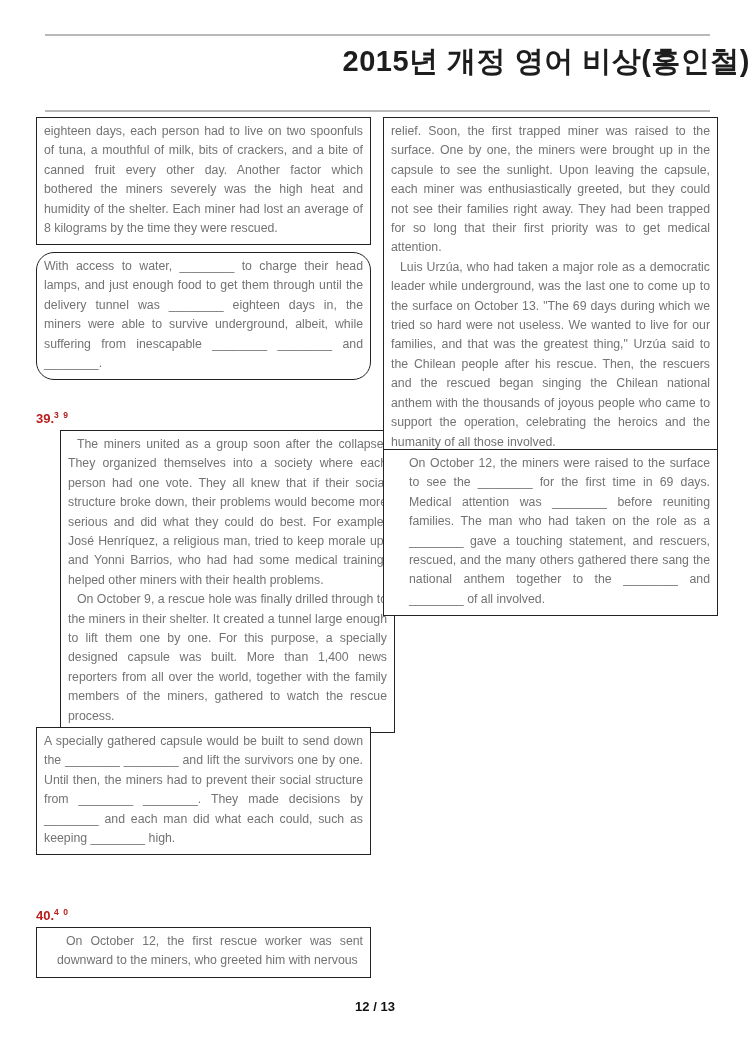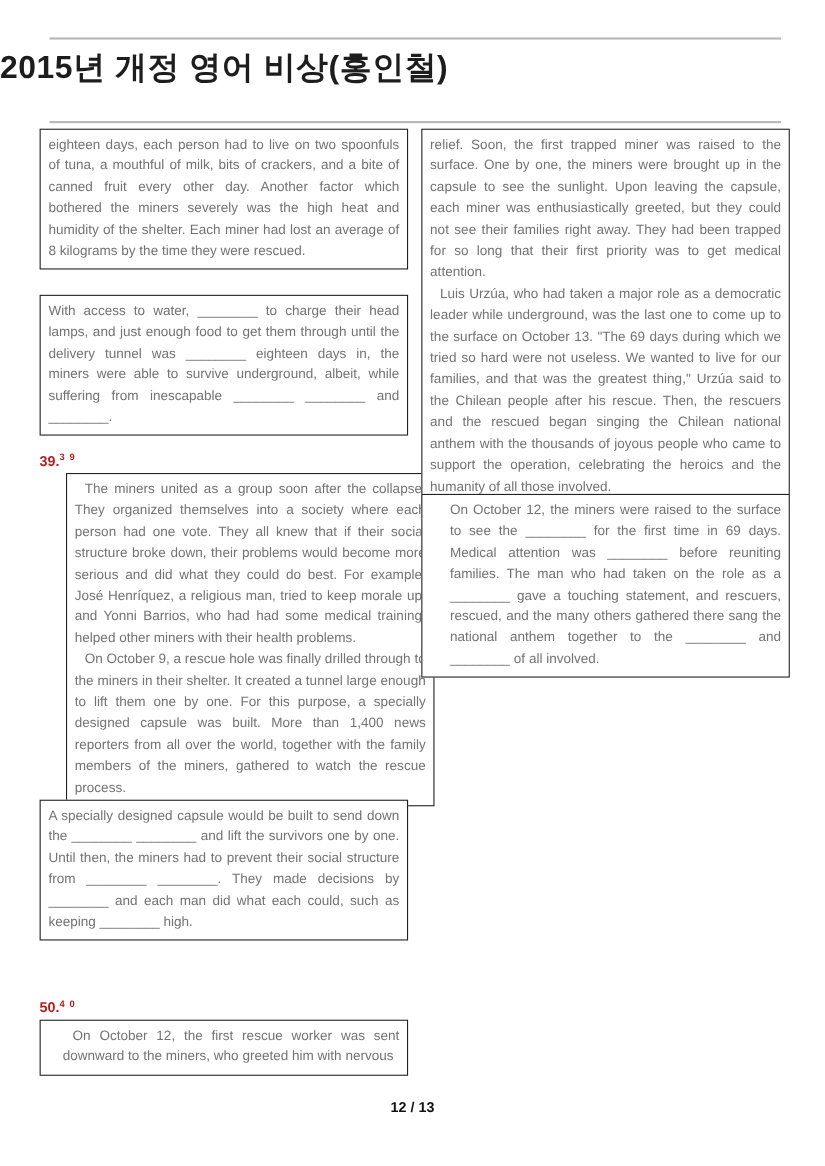--- a/index.html
+++ b/index.html
@@ -20,21 +20,21 @@
     height: 2px;
     background: #b9b9b9;
   }
   .rule-top { top: 34px; }
   .rule-sub { top: 110px; }
   .title {
     position: absolute;
     top: 42px;
     left: 0;
     width: 100%;
-    text-align: left;
+    text-align: right;
     font-size: 29px;
     font-weight: bold;
     letter-spacing: 0.5px;
     font-family: "Liberation Sans", sans-serif;
   }
   .subtitle {
     position: absolute;
     top: 79px;
     left: 0;
     width: 100%;
@@ -89,36 +89,36 @@
   <div class="rule rule-top"></div>
 
   <div class="title">2015년 개정 영어 비상(홍인철)</div>
 
   <div class="rule rule-sub"></div>
 
   <div class="textbox col-left" style="top:117px;">
     <p>eighteen days, each person had to live on two spoonfuls of tuna, a mouthful of milk, bits of crackers, and a bite of canned fruit every other day. Another factor which bothered the miners severely was the high heat and humidity of the shelter. Each miner had lost an average of 8 kilograms by the time they were rescued.</p>
   </div>
 
-  <div class="textbox col-left" style="top:268px;">
+  <div class="textbox col-left" style="top:252px;border-radius:18px;">
     <p>With access to water, ________ to charge their head lamps, and just enough food to get them through until the delivery tunnel was ________ eighteen days in, the miners were able to survive underground, albeit, while suffering from inescapable ________ ________ and ________.</p>
   </div>
 
   <div class="qlabel col-left" style="top:410px;"><span>39.</span><sup>3 9</sup></div>
 
   <div class="textbox col-left" style="top:430px;margin-left:24px;">
     <p class="indent">The miners united as a group soon after the collapse. They organized themselves into a society where each person had one vote. They all knew that if their social structure broke down, their problems would become more serious and did what they could do best. For example, José Henríquez, a religious man, tried to keep morale up, and Yonni Barrios, who had had some medical training, helped other miners with their health problems.</p>
     <p class="indent">On October 9, a rescue hole was finally drilled through to the miners in their shelter. It created a tunnel large enough to lift them one by one. For this purpose, a specially designed capsule was built. More than 1,400 news reporters from all over the world, together with the family members of the miners, gathered to watch the rescue process.</p>
   </div>
 
   <div class="textbox col-left" style="top:727px;">
-    <p>A specially designed capsule would be built to send down the ________ ________ and lift the survivors one by one. Until then, the miners had to prevent their social structure from ________ ________. They made decisions by ________ and each man did what each could, such as keeping ________ high.</p>
+    <p>A specially gathered capsule would be built to send down the ________ ________ and lift the survivors one by one. Until then, the miners had to prevent their social structure from ________ ________. They made decisions by ________ and each man did what each could, such as keeping ________ high.</p>
   </div>
 
-  <div class="qlabel col-left" style="top:907px;"><span>50.</span><sup>4 0</sup></div>
+  <div class="qlabel col-left" style="top:907px;"><span>40.</span><sup>4 0</sup></div>
 
   <div class="textbox col-left" style="top:927px;padding-left:20px;">
     <p class="indent">On October 12, the first rescue worker was sent downward to the miners, who greeted him with nervous</p>
   </div>
 
   <div class="textbox col-right" style="top:117px;">
     <p>relief. Soon, the first trapped miner was raised to the surface. One by one, the miners were brought up in the capsule to see the sunlight. Upon leaving the capsule, each miner was enthusiastically greeted, but they could not see their families right away. They had been trapped for so long that their first priority was to get medical attention.</p>
     <p class="indent">Luis Urzúa, who had taken a major role as a democratic leader while underground, was the last one to come up to the surface on October 13. "The 69 days during which we tried so hard were not useless. We wanted to live for our families, and that was the greatest thing," Urzúa said to the Chilean people after his rescue. Then, the rescuers and the rescued began singing the Chilean national anthem with the thousands of joyous people who came to support the operation, celebrating the heroics and the humanity of all those involved.</p>
   </div>
 

